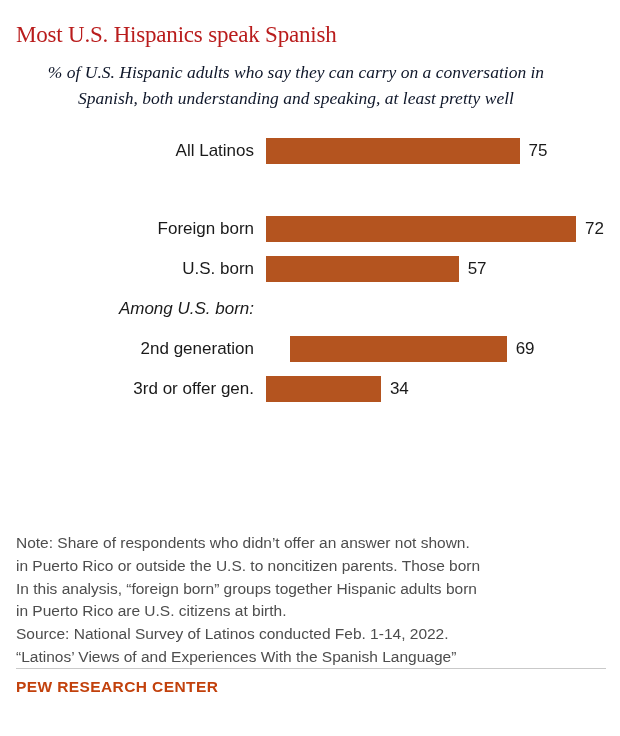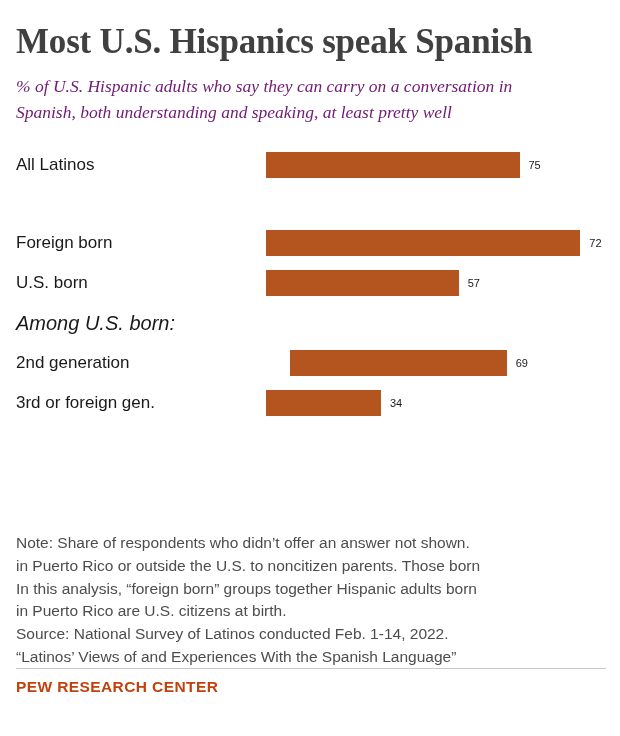--- a/index.html
+++ b/index.html
@@ -16,51 +16,53 @@
   }
   .page {
     position: relative;
     width: 620px;
     height: 736px;
     box-sizing: border-box;
     padding: 22px 16px 0 16px;
   }
   .title {
     font-family: "Liberation Serif", serif;
-    font-size: 35px;
-    font-weight: bold;
+    font-size: 23px;
+    font-weight: normal;
     line-height: 1.15;
-    color: #404040;
+    color: #b91c1c;
     letter-spacing: -0.2px;
     margin: 0 0 12px 0;
   }
   .subtitle {
     font-family: "Liberation Serif", serif;
     font-style: italic;
     font-size: 17.5px;
     line-height: 1.48;
-    color: #701a75;
+    color: #0f172a;
     margin: 0;
     max-width: 560px;
+    text-align: center;
   }
   .chart {
     position: relative;
     margin-top: 26px;
     height: 290px;
   }
   .row {
     position: absolute;
     left: 0;
     right: 0;
     height: 26px;
     display: flex;
     align-items: center;
   }
   .row-label {
     width: 250px;
+    text-align: right;
     padding-right: 12px;
     box-sizing: border-box;
     font-size: 17px;
     color: #1a1a1a;
     white-space: nowrap;
   }
   .row-label.italic {
     font-style: italic;
   }
   .bar-area {
@@ -68,28 +70,28 @@
     flex: 1;
     height: 26px;
     display: flex;
     align-items: center;
   }
   .bar {
     height: 26px;
     background: #b4541f;
   }
   .bar-value {
-    font-size: 11px;
+    font-size: 17px;
     color: #1a1a1a;
     margin-left: 9px;
     white-space: nowrap;
   }
   .group-label-row .row-label {
     font-style: italic;
-    font-size: 20px;
+    font-size: 17px;
   }
   .notes {
     position: absolute;
     left: 16px;
     right: 14px;
     top: 516px;
     font-size: 15.5px;
     line-height: 1.47;
     color: #4d4d4d;
     margin-top: 16px;
@@ -155,21 +157,21 @@
 
     <div class="row" style="top:198px;gap:24px;">
       <div class="row-label">2nd generation</div>
       <div class="bar-area">
         <div class="bar" style="width: 69%; background: rgb(180, 84, 31);"></div>
         <div class="bar-value">69</div>
       </div>
     </div>
 
     <div class="row" style="top:238px;">
-      <div class="row-label">3rd or foreign gen.</div>
+      <div class="row-label">3rd or offer gen.</div>
       <div class="bar-area">
         <div class="bar" style="width: 34%; background: rgb(180, 84, 31);"></div>
         <div class="bar-value">34</div>
       </div>
     </div>
 
   </div>
 
   <div class="notes">
     <div>Note: Share of respondents who didn’t offer an answer not shown.</div>

